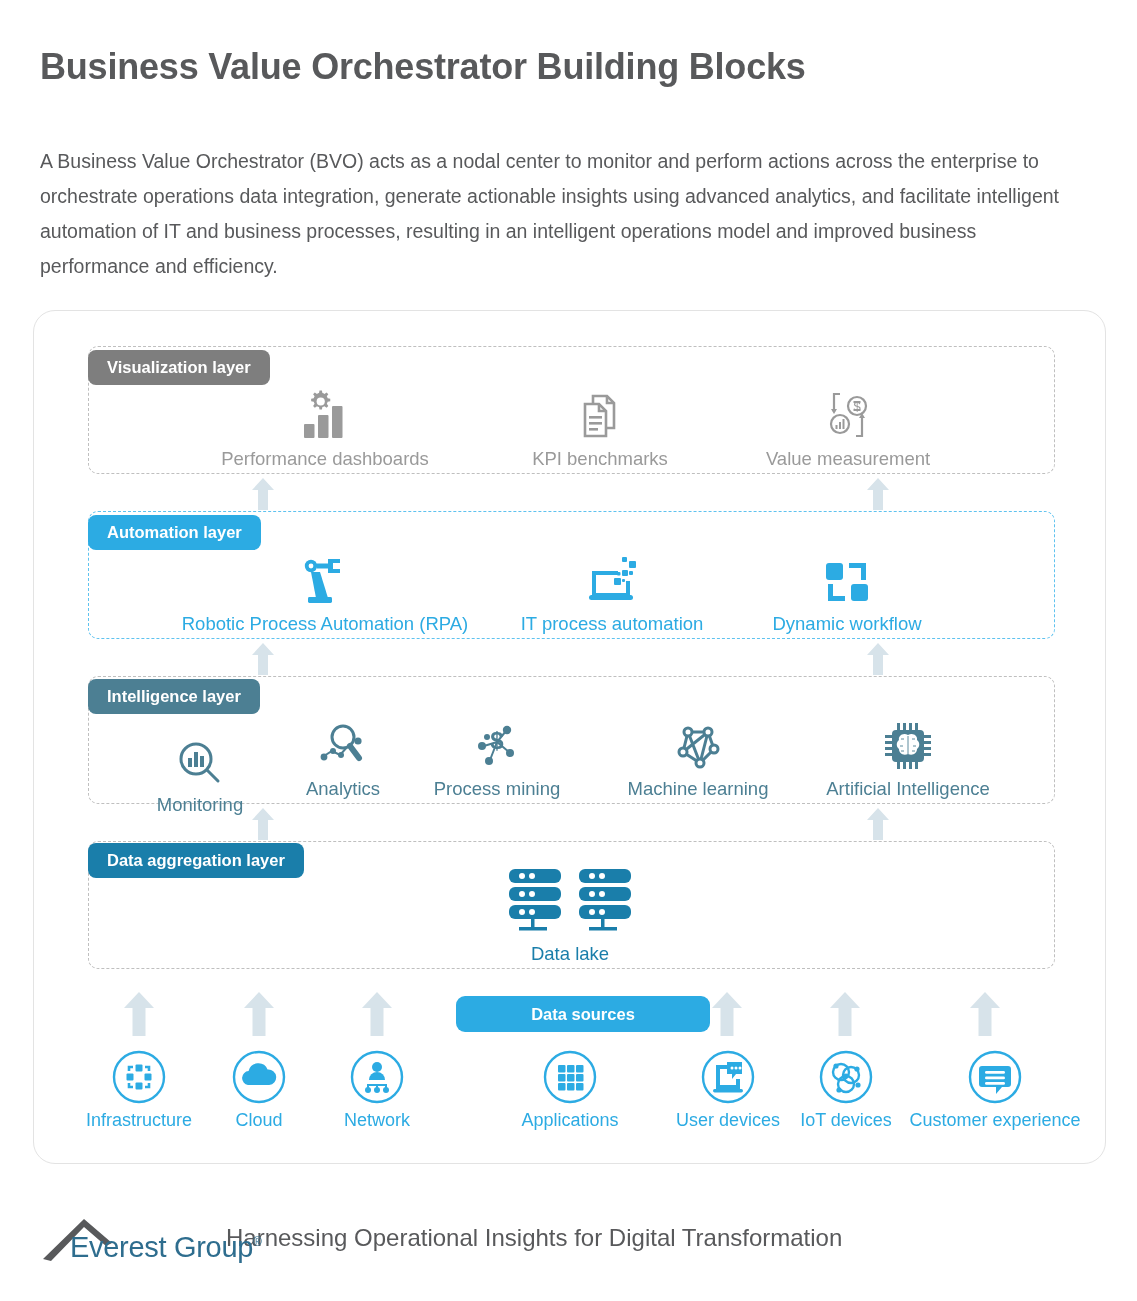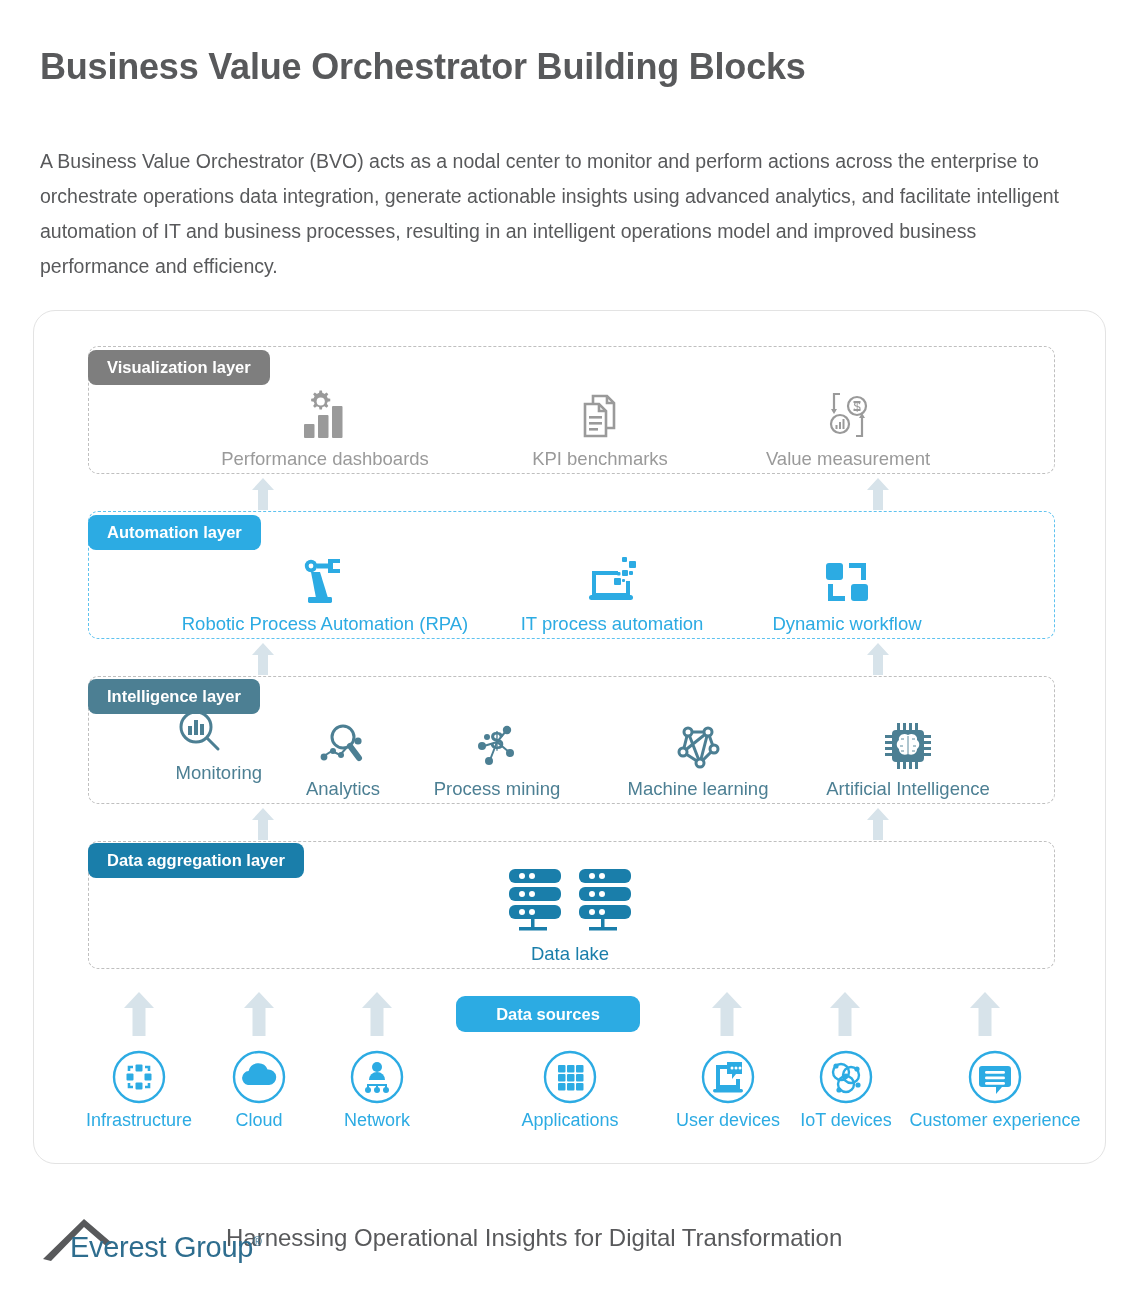--- a/index.html
+++ b/index.html
@@ -45,21 +45,21 @@
     height:35px;border-radius:8px;color:#fff;
     font-size:16.5px;font-weight:bold;white-space:nowrap;padding:0 19px;
     box-sizing:border-box;
   }
   .pill-v{left:88px;top:350px;background:#7e7e7e;}
   .pill-a{left:88px;top:515px;background:#2cabe3;}
   .pill-i{left:88px;top:679px;background:#4c7f93;}
   .pill-d{left:88px;top:843px;background:#1a7eaa;}
   .pill-src{
     left:456px;top:996px;background:#2cabe3;height:36px;
-    width:184px;border-radius:9px;
+    width:254px;border-radius:9px;
   }
 
   
   .item{position:absolute;text-align:center;}
   .item .ico{display:flex;align-items:flex-end;justify-content:center;height:56px;}
   .item .lbl{margin-top:6px;font-size:18.5px;line-height:22px;white-space:nowrap;}
   .gray .lbl{color:#9a9a9a;}
   .blue .lbl{color:#2cabe3;}
   .teal .lbl{color:#4c7f93;}
   .deep .lbl{color:#1a7eaa;}
@@ -231,21 +231,21 @@
     <svg width="26" height="32" viewBox="0 0 26 32">
         <path d="M13 0 l11 12 h-6 v20 h-10 v-20 h-6 z" fill="#d7e3ea"></path>
       </svg>
   </div>
   <div class="uparrow" style="left:865px;top:643px;">
     <svg width="26" height="32" viewBox="0 0 26 32">
         <path d="M13 0 l11 12 h-6 v20 h-10 v-20 h-6 z" fill="#d7e3ea"></path>
       </svg>
   </div>
 
-  <div class="item teal" style="left:138px;top:700px;width:124px;text-align:right;">
+  <div class="item teal" style="left:138px;top:732px;width:124px;">
     <div class="ico">
       <svg width="50" height="50" viewBox="0 0 50 50">
         <g fill="none" stroke="#4c7f93" stroke-width="3">
           <circle cx="21" cy="21" r="15"></circle>
           <path d="M32 32 l11 11" stroke-linecap="round"></path>
         </g>
         <g fill="#4c7f93">
           <rect x="13" y="20" width="4" height="9"></rect>
           <rect x="19" y="14" width="4" height="15"></rect>
           <rect x="25" y="18" width="4" height="11"></rect>

